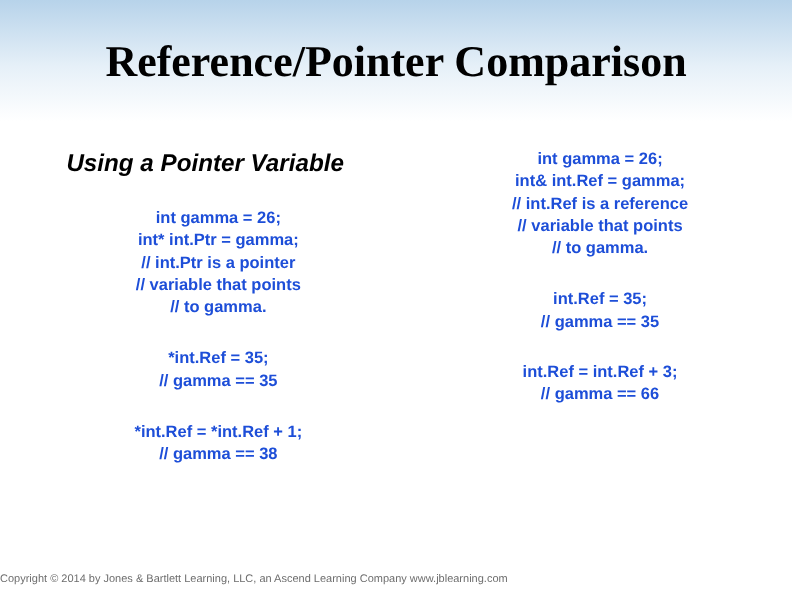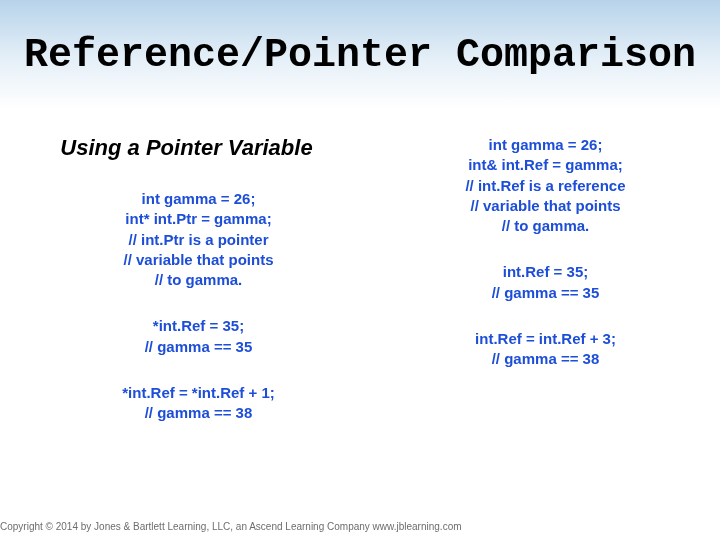--- a/index.html
+++ b/index.html
@@ -11,21 +11,21 @@
   }
   .header-band {
     width: 100%;
     height: 110px;
     background: linear-gradient(to bottom, #b7d3ea 0%, #e6f0f8 55%, #ffffff 100%);
     display: flex;
     align-items: center;
     justify-content: center;
   }
   .title {
-    font-family: Liberation Mono, monospace;
+    font-family: Liberation Serif, serif;
     font-size: 40px;
     font-weight: bold;
     color: #000;
     text-align: center;
   }
   .columns {
     display: flex;
     flex-direction: row;
     padding: 25px 15px 0 15px;
     gap: 4px;
@@ -82,19 +82,19 @@
 
   <div class="col">
     <div class="code-block">int gamma = 26;
 int&amp; int.Ref = gamma;
 // int.Ref is a reference
 // variable that points
 // to gamma.</div>
     <div class="code-block">int.Ref = 35;
 // gamma == 35</div>
     <div class="code-block">int.Ref = int.Ref + 3;
-// gamma == 38</div>
+// gamma == 66</div>
   </div>
 
 </div>
 
 <div class="footer">Copyright © 2014 by Jones &amp; Bartlett Learning, LLC, an Ascend Learning Company
 www.jblearning.com</div>
 
 </body></html>

